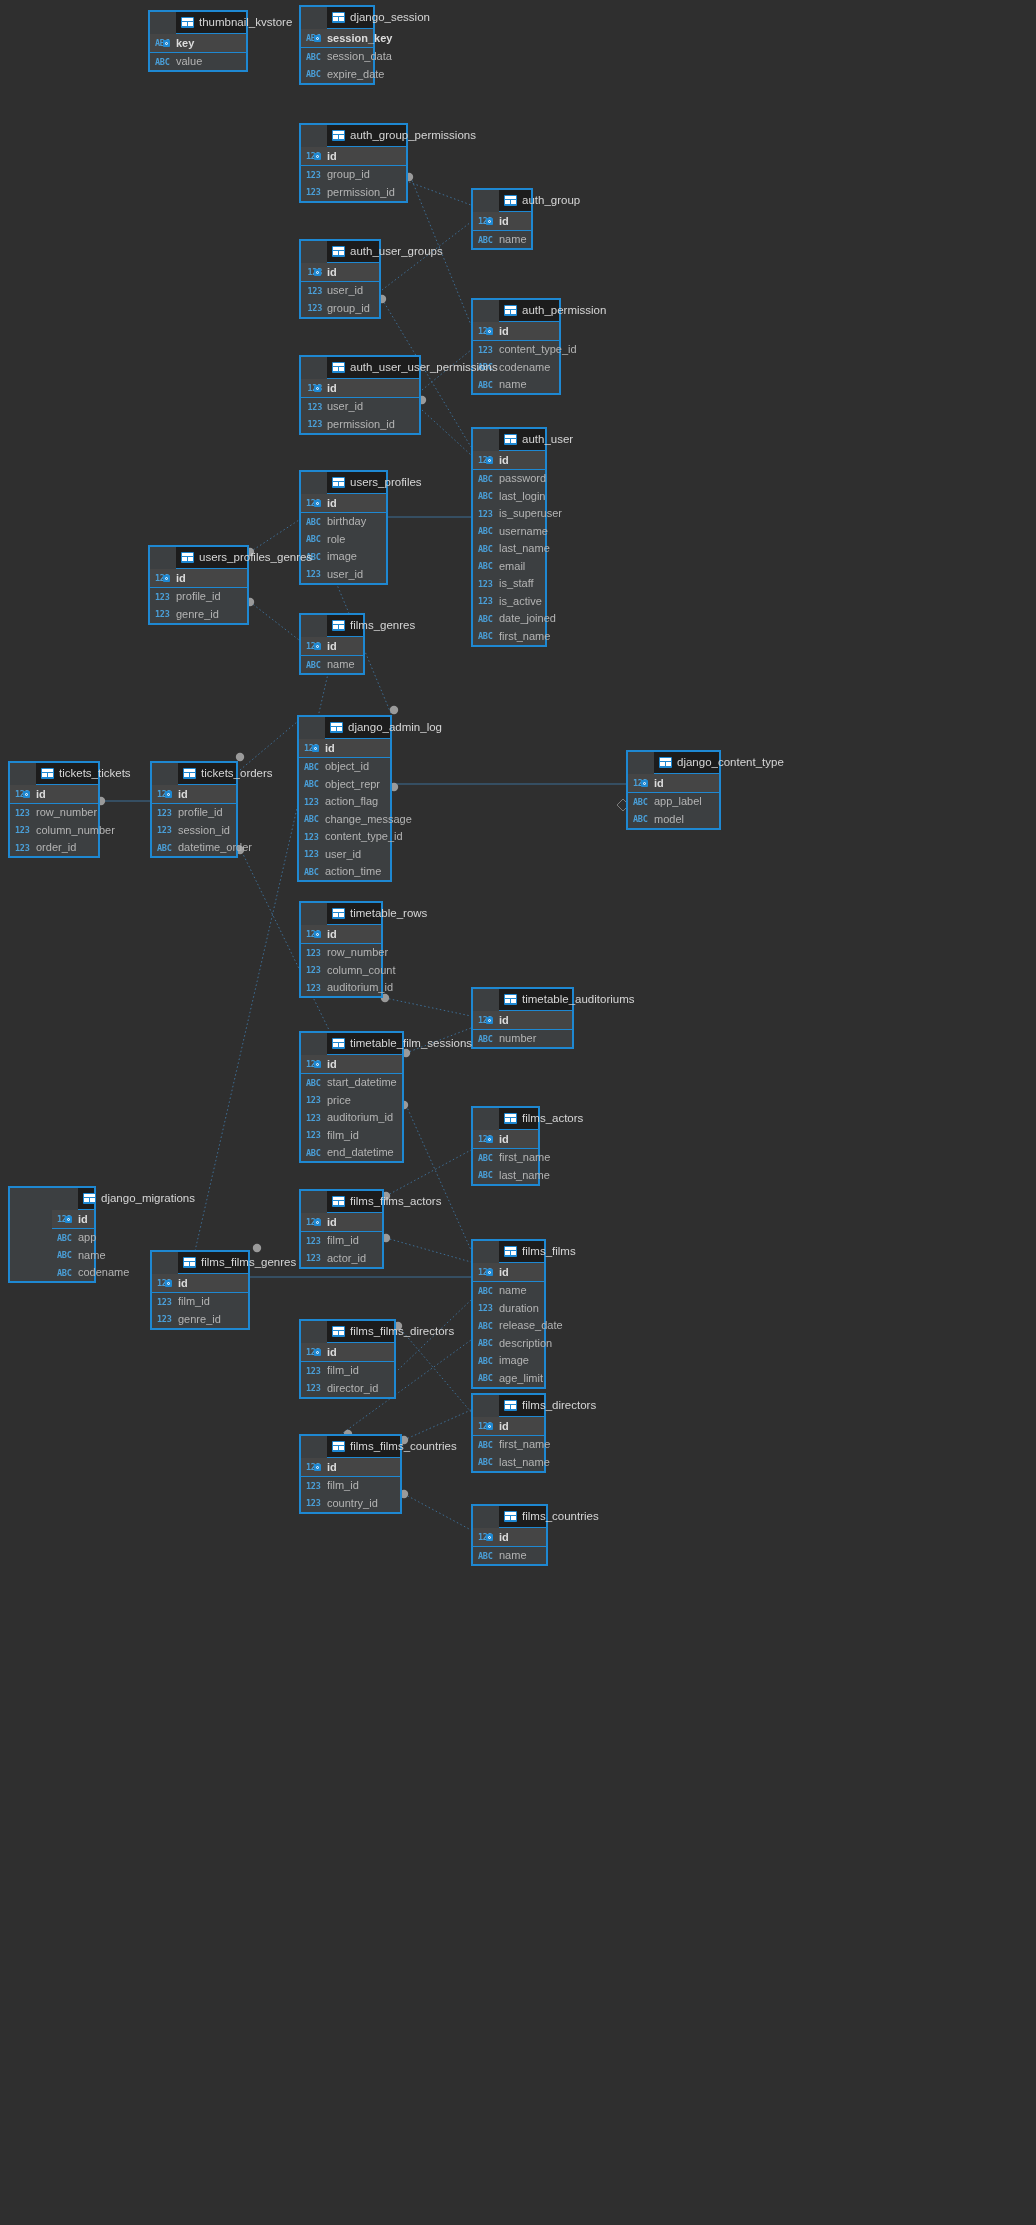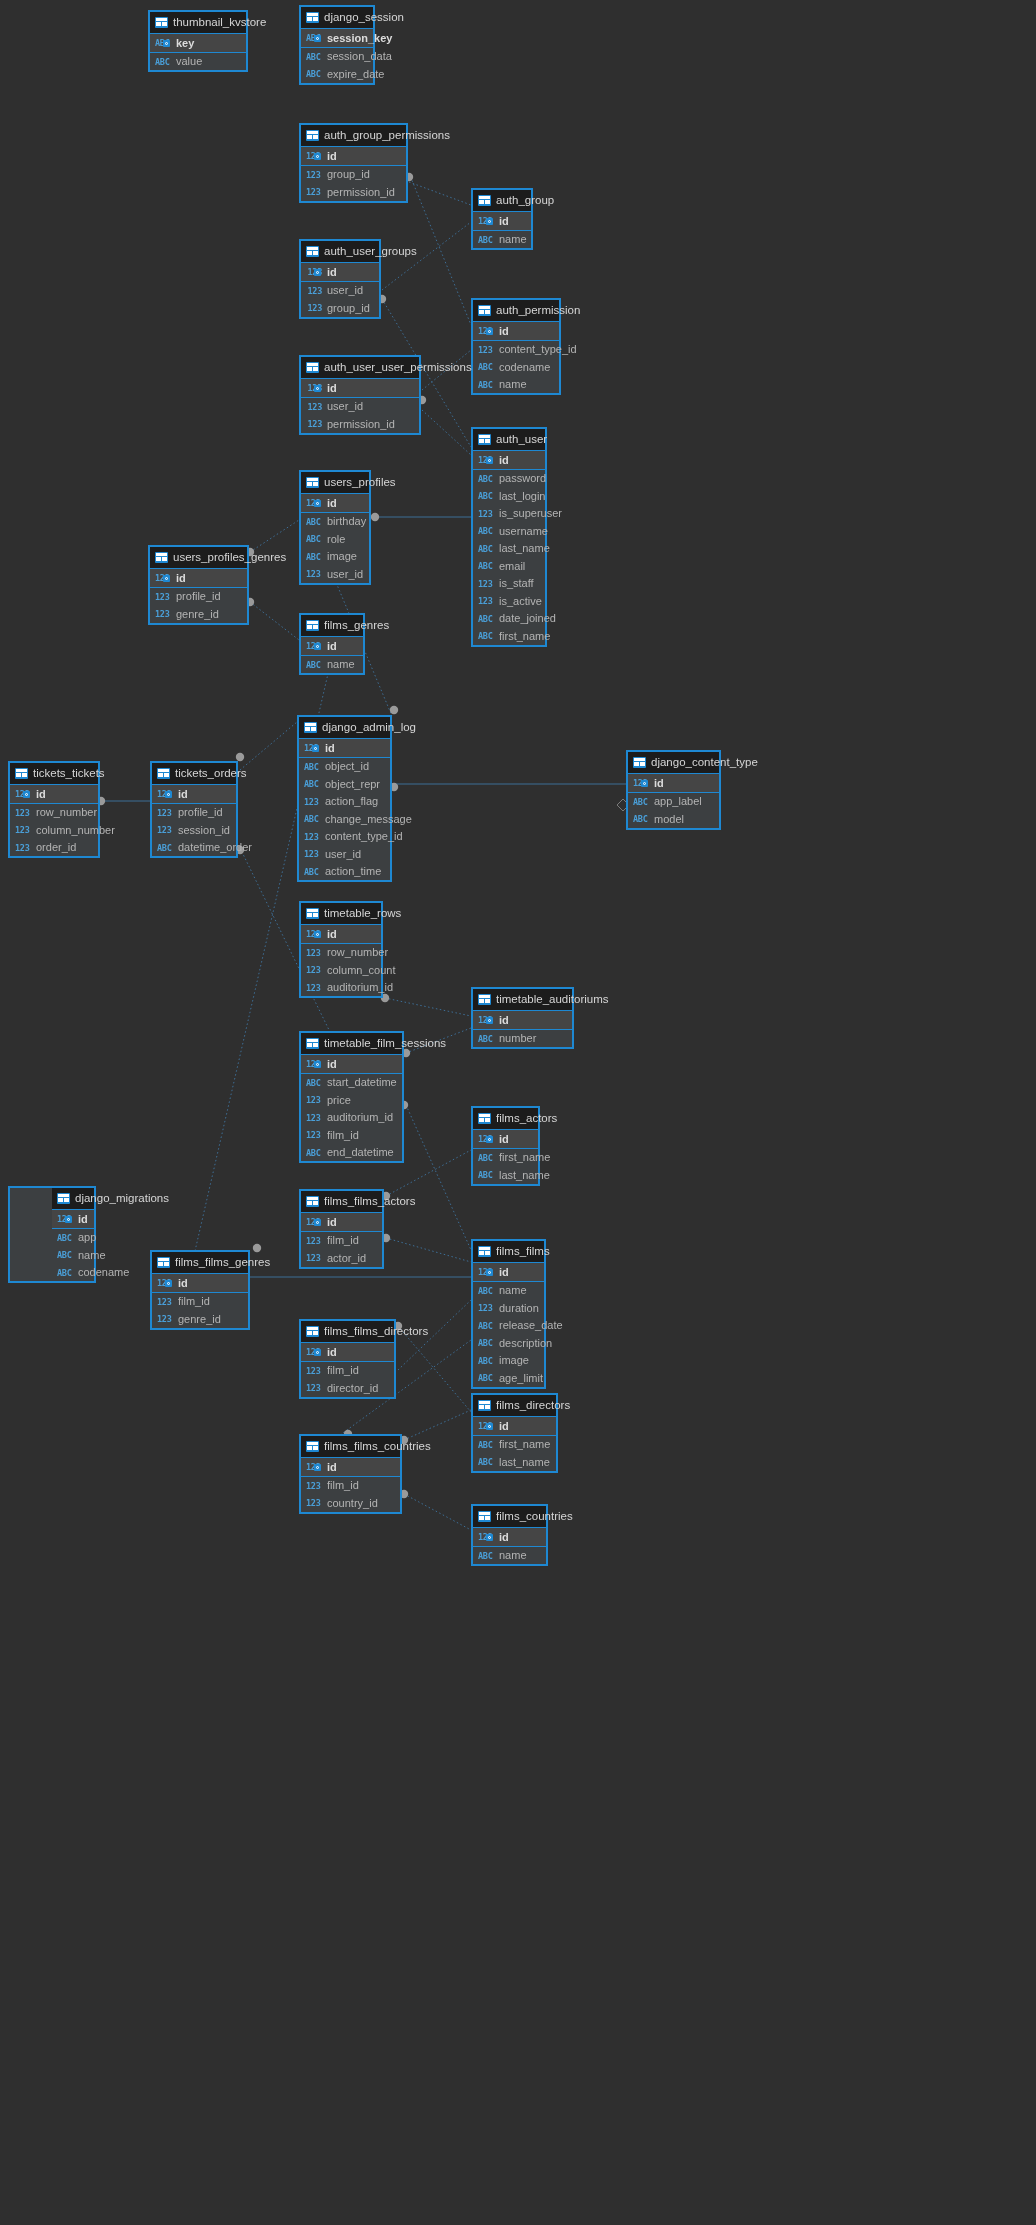--- a/index.html
+++ b/index.html
@@ -20,20 +20,21 @@
   }
   .tbl .hdr{
     background:#1c1c1c;
     color:#d6d6d6;
     font-size:11.5px;
     line-height:16px;
     padding:2px 6px 3px 5px;
     display:flex;align-items:center;gap:5px;
     white-space:nowrap;
     border-bottom:1px solid #1e88d2;
+    margin-left:26px;
   }
   .tbl .pk{
     background:#454545;
     border-bottom:1px solid #1e88d2;
   }
   .tbl .cols{background:#3c3f41;}
   .row{
     display:flex;align-items:center;gap:5px;
     font-size:11px;line-height:14.5px;
     padding:1px 6px 1px 5px;
@@ -319,21 +320,21 @@
           <div class="row">
             <span class="pkwrap"><span class="ic-type">ABC</span></span>
             <span class="nm">date_joined</span>
           </div>
           <div class="row">
             <span class="pkwrap"><span class="ic-type">ABC</span></span>
             <span class="nm">first_name</span>
           </div>
         </div>
       </div>
-      <div class="tbl" style="left: 299px; top: 470px; width: 72px;">
+      <div class="tbl" style="left: 299px; top: 470px; width: 89px;">
         <div class="hdr">
           <span class="ic ic-table"></span>
           <span>users_profiles</span>
         </div>
         <div class="pk">
           <div class="row key">
             <span class="pkwrap"><span class="ic-type">123</span><span class="ic-lock"></span></span>
             <span class="nm">id</span>
           </div>
         </div>
@@ -735,21 +736,21 @@
           <div class="row">
             <span class="pkwrap"><span class="ic-type">123</span></span>
             <span class="nm">film_id</span>
           </div>
           <div class="row">
             <span class="pkwrap"><span class="ic-type">123</span></span>
             <span class="nm">director_id</span>
           </div>
         </div>
       </div>
-      <div class="tbl" style="left: 471px; top: 1393px; width: 87px;">
+      <div class="tbl" style="left: 471px; top: 1393px; width: 75px;">
         <div class="hdr">
           <span class="ic ic-table"></span>
           <span>films_directors</span>
         </div>
         <div class="pk">
           <div class="row key">
             <span class="pkwrap"><span class="ic-type">123</span><span class="ic-lock"></span></span>
             <span class="nm">id</span>
           </div>
         </div>

